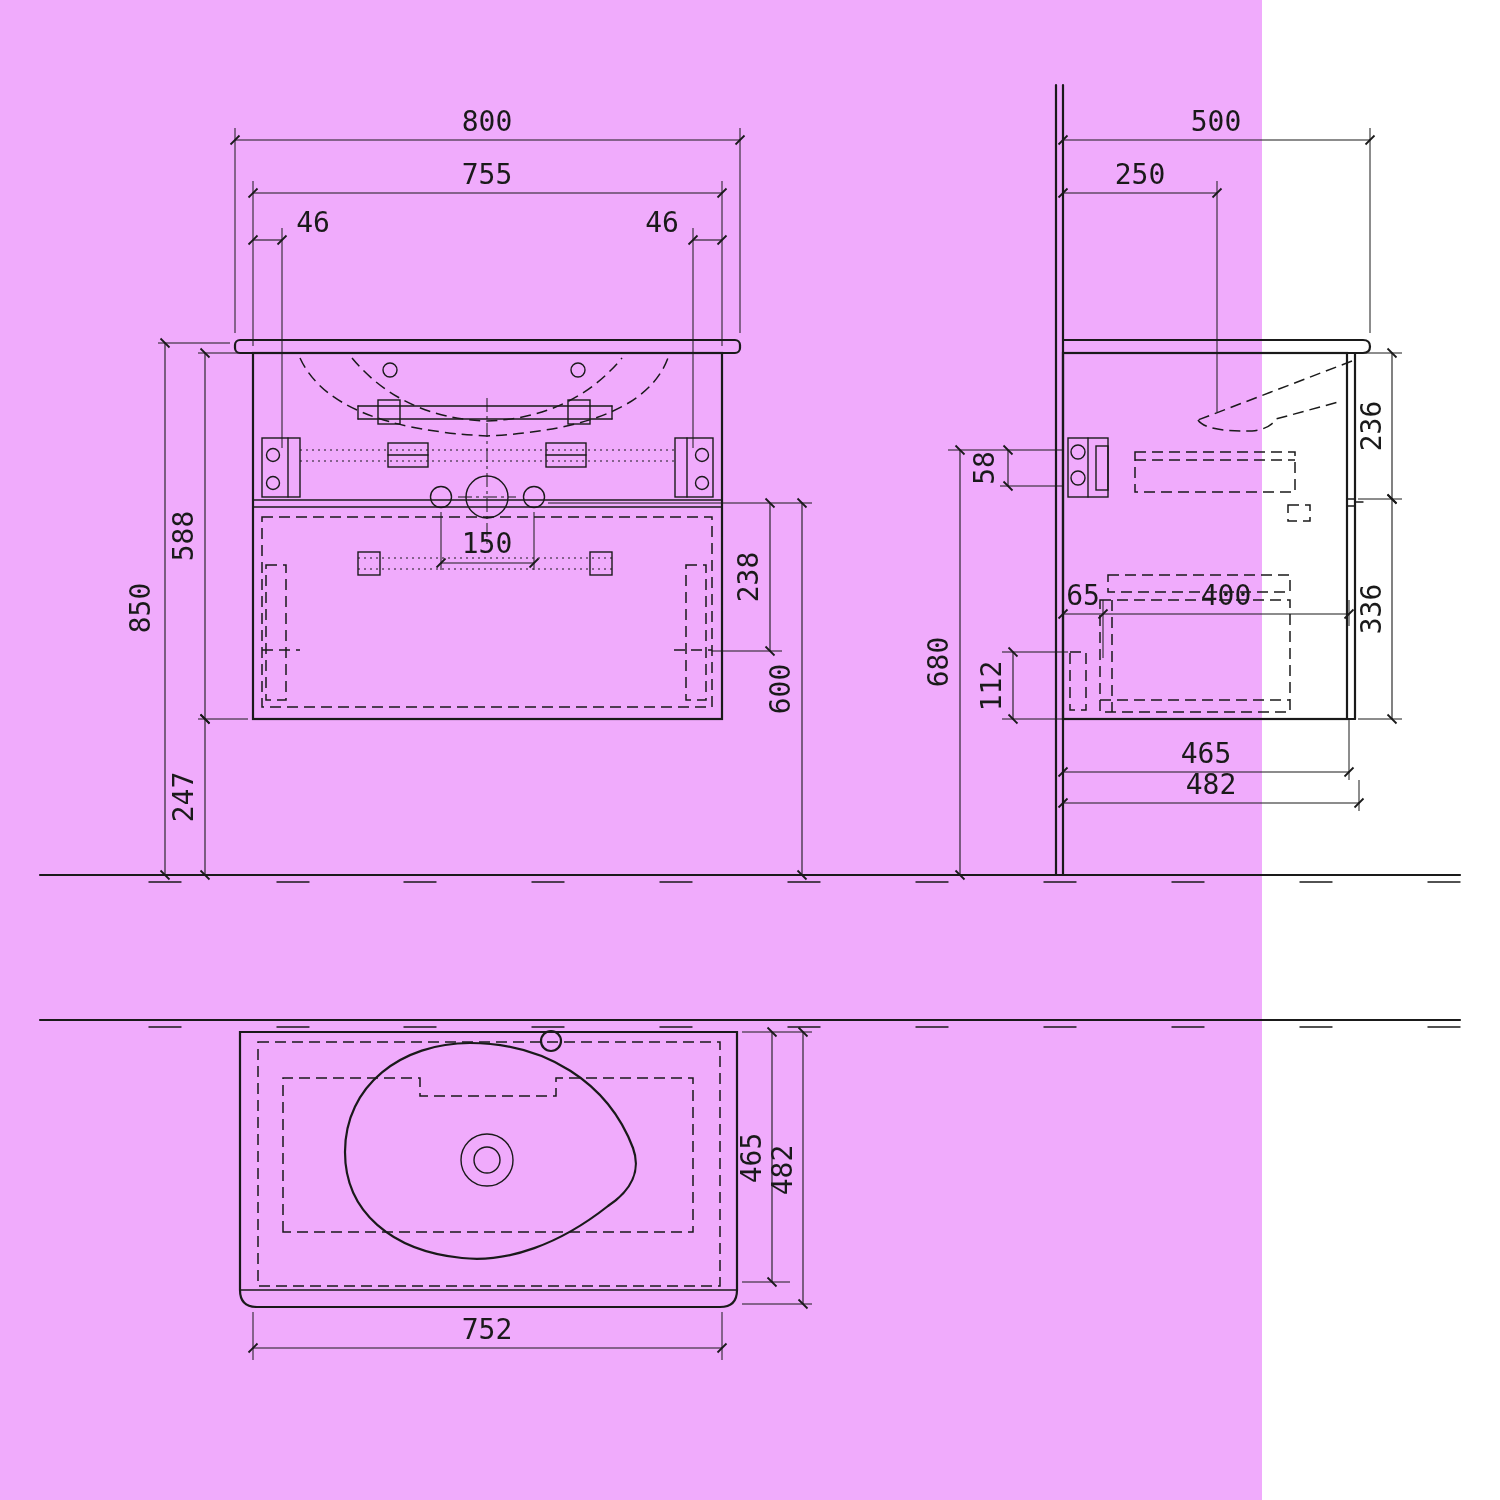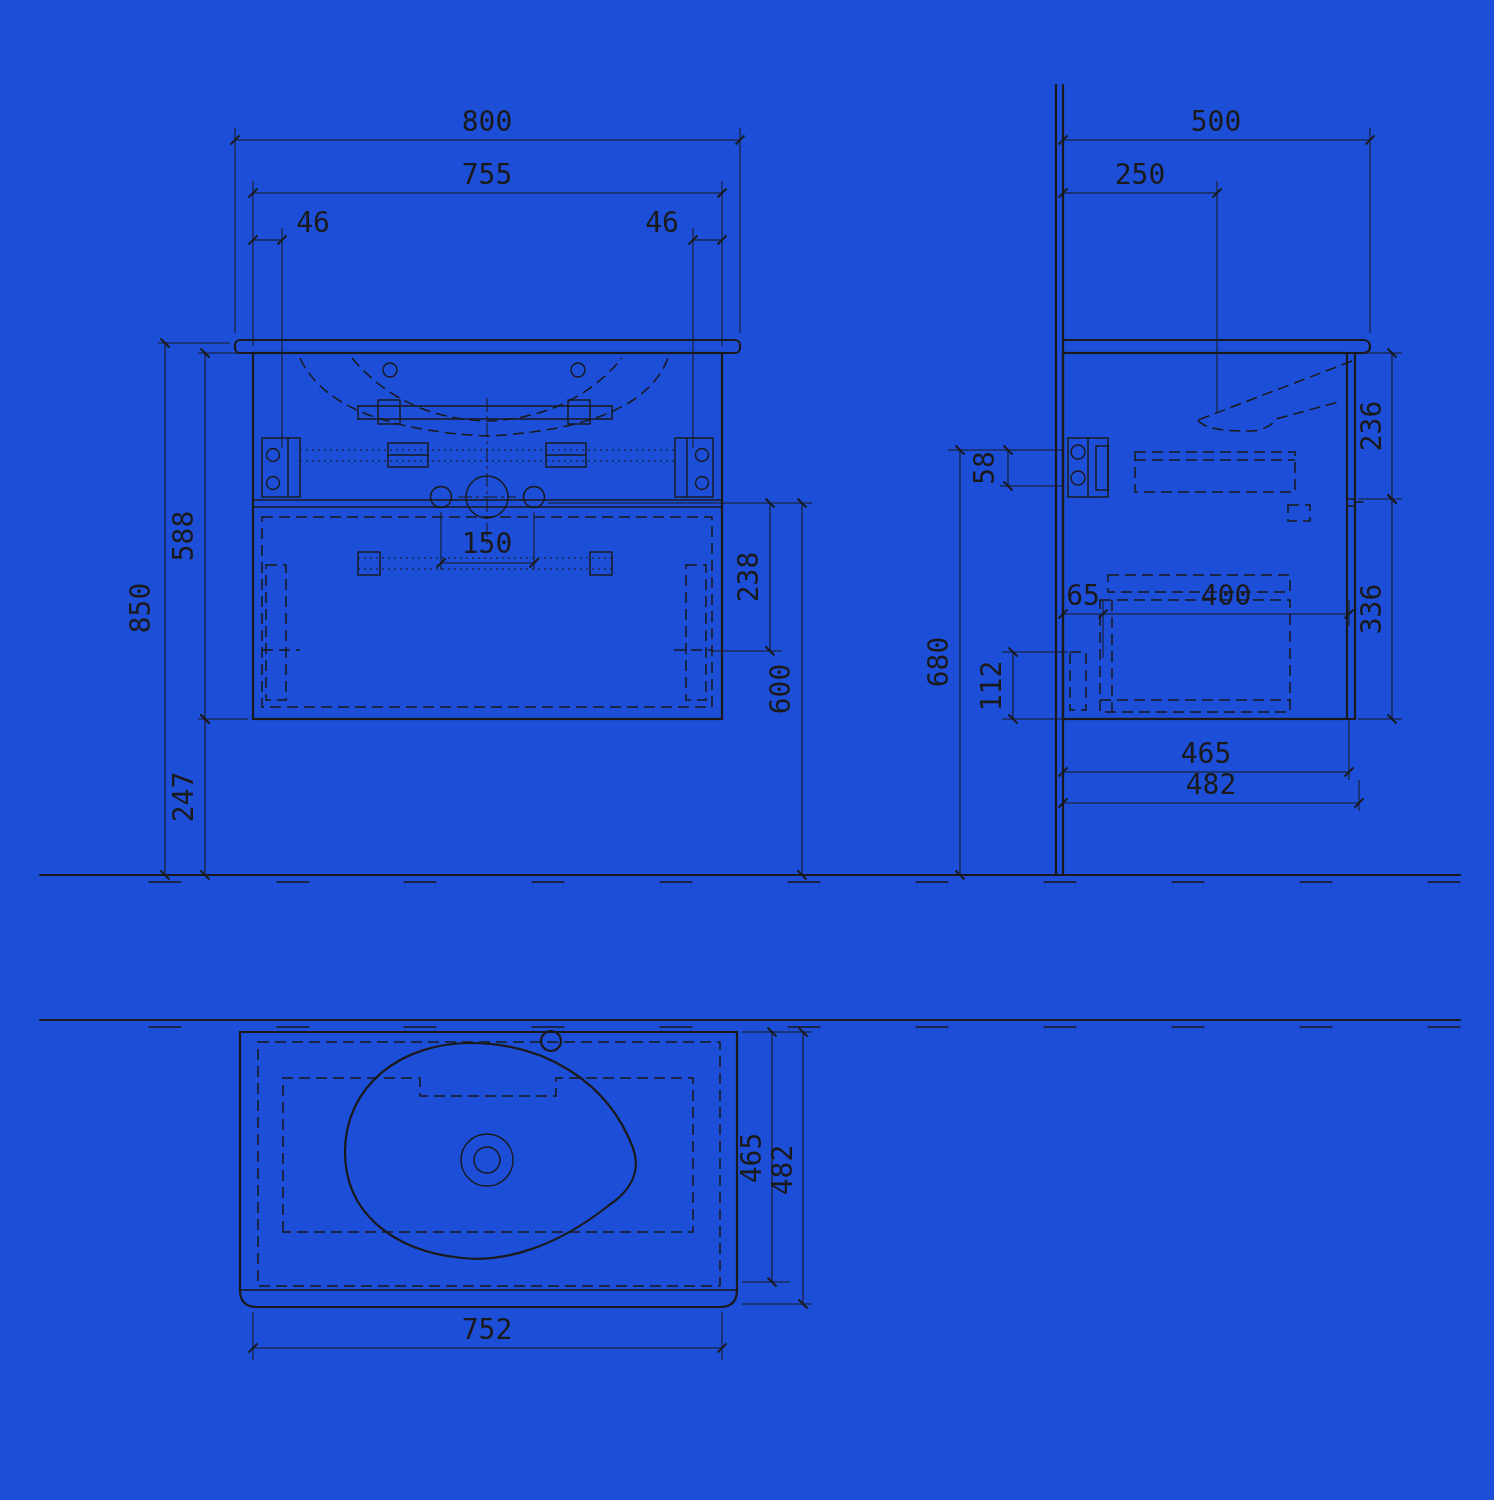--- a/index.html
+++ b/index.html
@@ -1,16 +1,16 @@
 <!DOCTYPE html>
 <html><head>
 <meta charset="utf-8">
 <style>
   html,body{margin:0;padding:0;background:#ffffff;}
-  .page{position:relative;width:1494px;height:1500px;background:#1d4ed8;
+  .page{position:relative;width:1262px;height:1500px;background:#f0abfc;
         font-family:"DejaVu Sans Mono", monospace;}
   svg{display:block;}
   .ol   {fill:none;stroke:#1a1a1a;stroke-width:2.2;stroke-linecap:round;}
   .olt  {fill:none;stroke:#1a1a1a;stroke-width:1.4;stroke-linecap:round;}
   .hid  {fill:none;stroke:#1a1a1a;stroke-width:1.5;stroke-dasharray:11 6;}
   .dot  {fill:none;stroke:#1a1a1a;stroke-width:1.2;stroke-dasharray:2 4;}
   .cl   {fill:none;stroke:#1a1a1a;stroke-width:1;stroke-dasharray:14 4 3 4;}
   .dim  {fill:none;stroke:#1a1a1a;stroke-width:1.1;}
   .ext  {fill:none;stroke:#1a1a1a;stroke-width:1;}
   .dimtext{font-family:"DejaVu Sans Mono",monospace;font-size:28px;fill:#1a1a1a;text-anchor:middle;}

